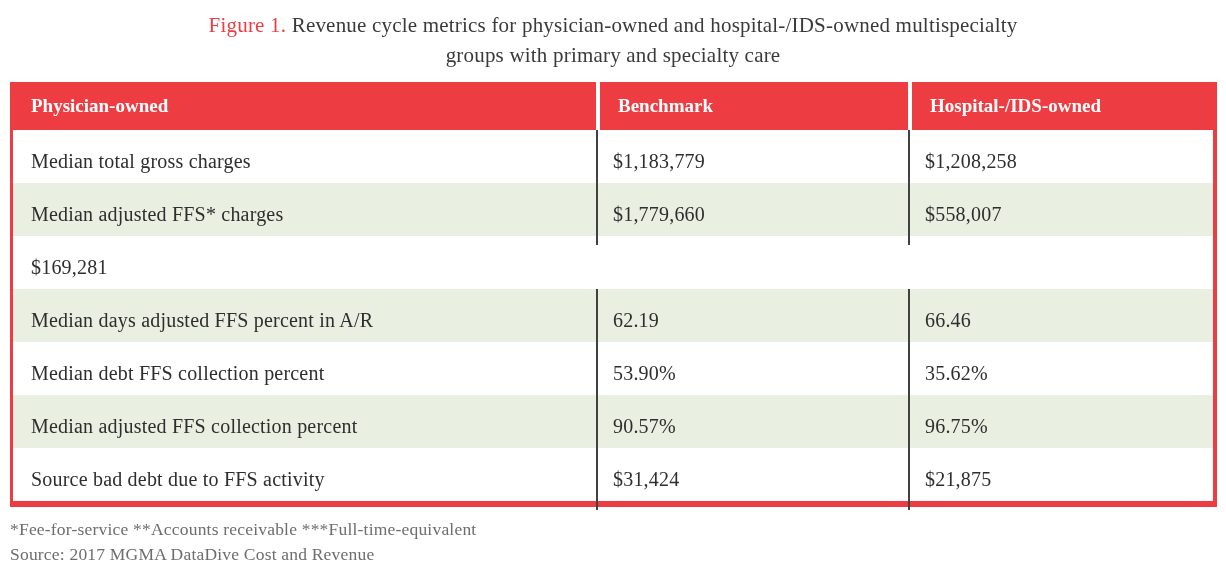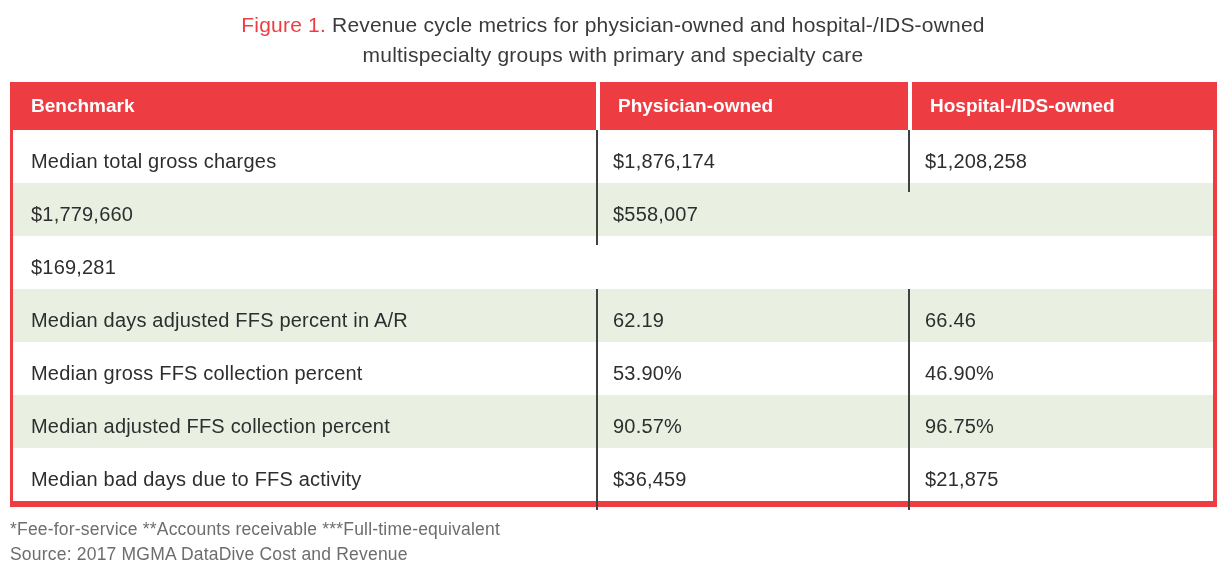--- a/index.html
+++ b/index.html
@@ -1,15 +1,15 @@
 <!DOCTYPE html>
 <html><head>
 <meta charset="utf-8">
 <style>
-  * { margin: 0; padding: 0; box-sizing: border-box; }
+  * { margin: 0; padding: 0; box-sizing: border-box; font-family: Liberation Serif, serif; }
   html, body {
     width: 1226px;
     background: #ffffff;
     font-family: "Liberation Sans", sans-serif;
   }
   .page {
     width: 1226px;
     height: 580px;
     background: #ffffff;
     overflow: hidden;
@@ -77,56 +77,57 @@
 
 <div class="page">
 
   <div class="figure-title">
     <span class="figure-label">Figure 1.</span><span> Revenue cycle metrics for physician-owned and hospital-/IDS-owned multispecialty groups with primary and specialty care</span>
   </div>
 
   <div class="metrics-table">
 
     <div class="t-row t-head">
+      <div class="th">Physician-owned</div>
       <div class="th">Benchmark</div>
-      <div class="th">Physician-owned</div>
       <div class="th">Hospital-/IDS-owned</div>
     </div>
 
     <div class="t-body">
       <div class="t-row">
         <div class="td">Median total gross charges</div>
-        <div class="td">$1,876,174</div>
+        <div class="td">$1,183,779</div>
         <div class="td">$1,208,258</div>
       </div>
       <div class="t-row">
+        <div class="td">Median adjusted FFS* charges</div>
         <div class="td">$1,779,660</div>
         <div class="td">$558,007</div>
       </div>
       <div class="t-row">
         <div class="td">$169,281</div>
       </div>
       <div class="t-row">
         <div class="td">Median days adjusted FFS percent in A/R</div>
         <div class="td">62.19</div>
         <div class="td">66.46</div>
       </div>
       <div class="t-row">
-        <div class="td">Median gross FFS collection percent</div>
+        <div class="td">Median debt FFS collection percent</div>
         <div class="td">53.90%</div>
-        <div class="td">46.90%</div>
+        <div class="td">35.62%</div>
       </div>
       <div class="t-row">
         <div class="td">Median adjusted FFS collection percent</div>
         <div class="td">90.57%</div>
         <div class="td">96.75%</div>
       </div>
       <div class="t-row">
-        <div class="td">Median bad days due to FFS activity</div>
-        <div class="td">$36,459</div>
+        <div class="td">Source bad debt due to FFS activity</div>
+        <div class="td">$31,424</div>
         <div class="td">$21,875</div>
       </div>
     </div>
 
   </div>
 
   <div class="footnotes">
     <div>*Fee-for-service **Accounts receivable ***Full-time-equivalent</div>
     <div>Source: 2017 MGMA DataDive Cost and Revenue</div>
   </div>

